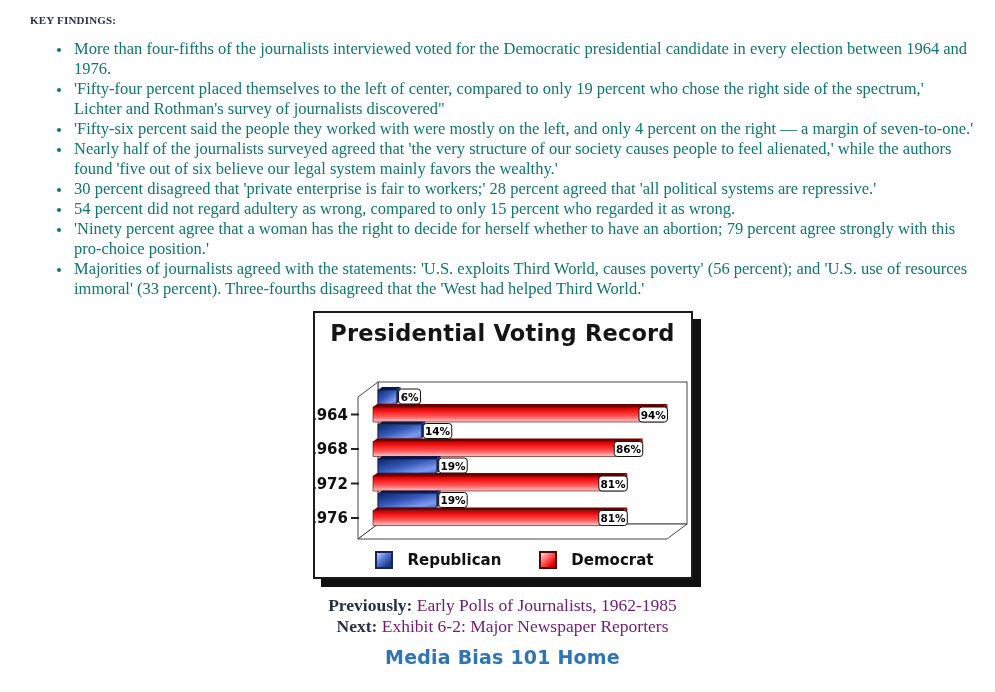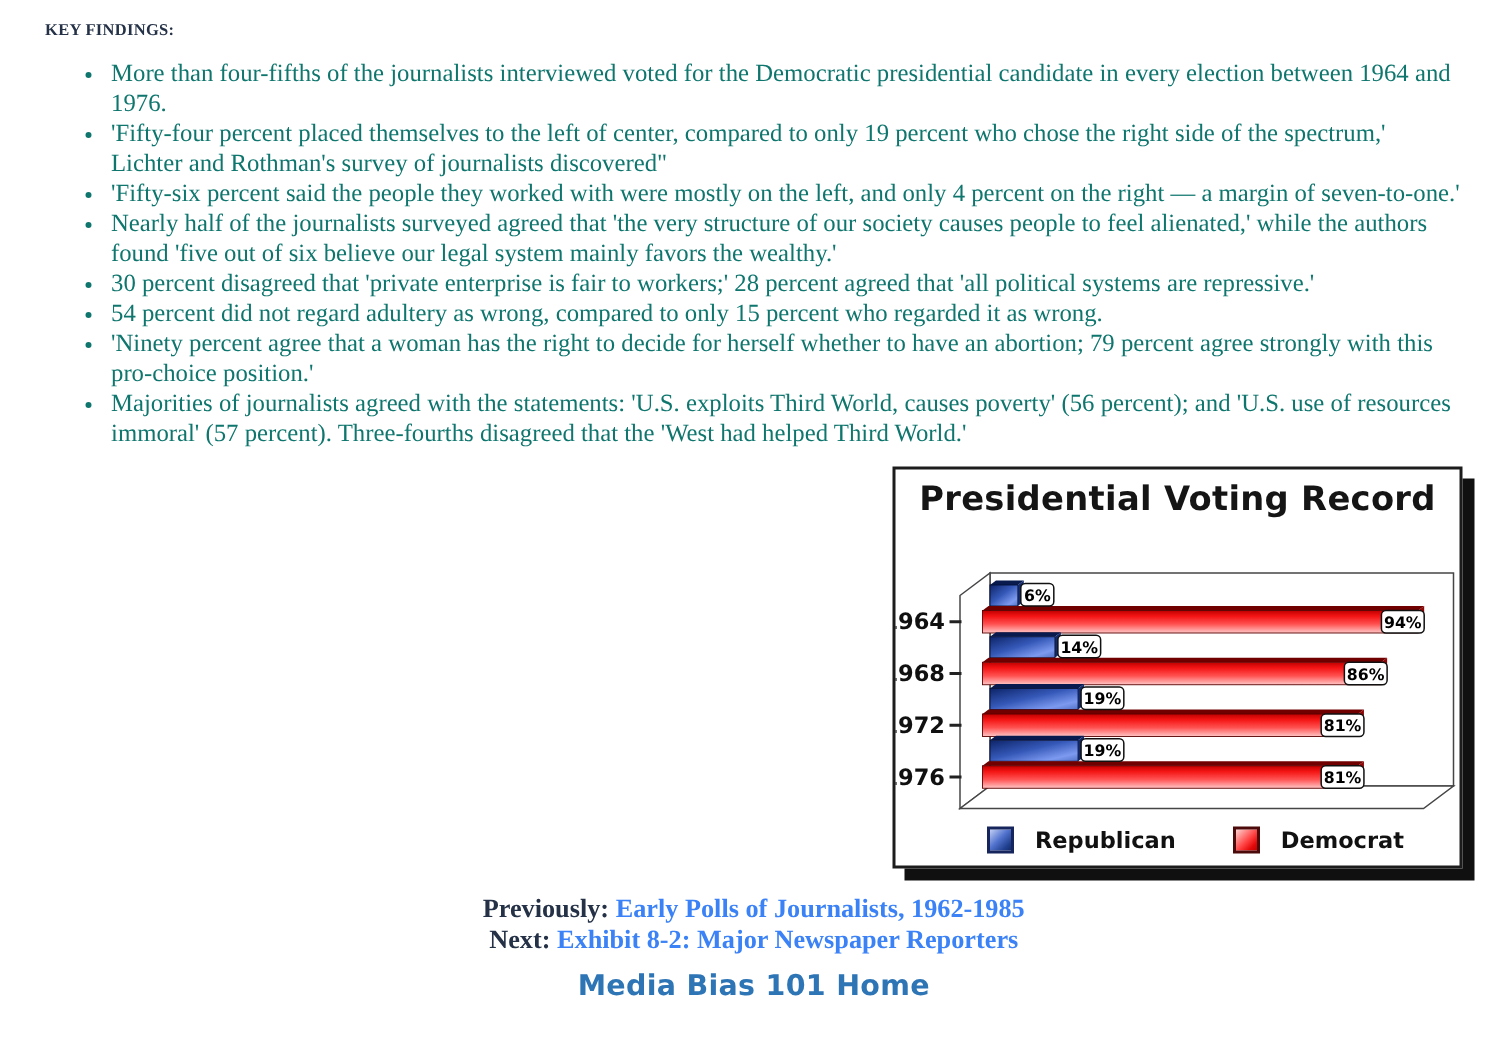--- a/index.html
+++ b/index.html
@@ -15,21 +15,21 @@
     color:#243146;letter-spacing:0.2px;
   }
   ul.findings{
     margin:13px 0 0 0;padding:0 0 0 42px;
     font-size:16.5px;line-height:20px;color:#0f766e;
   }
   ul.findings li{margin:0;padding:0 0 0 2px;}
   ul.findings li::marker{font-size:13px;}
 
   
-  .chart-wrap{display:flex;justify-content:flex-end;margin-top:12px;}
+  .chart-wrap{display:flex;justify-content:center;margin-top:12px;}
   .chart-panel{
     position:relative;width:376px;height:264px;background:#ffffff;
     border:2px solid #1c1c1c;
     box-shadow:8px 8px 0 0 #101010;
   }
   .chart-title{
     position:absolute;top:7px;left:0;width:100%;text-align:center;
     font-family:"DejaVu Sans", sans-serif;font-weight:bold;
     font-size:22.5px;line-height:26px;color:#151515;letter-spacing:0.2px;
   }
@@ -50,21 +50,21 @@
     background:linear-gradient(135deg,#c3d0f4 0%,#5374cf 45%,#20408f 80%,#122a6b 100%);
   }
   .swatch-dem{
     border:2px solid #4d0a0a;
     background:linear-gradient(135deg,#ffd4d4 0%,#ff4040 55%,#e30909 80%,#c00000 100%);
   }
 
   
   .footer{margin-top:16px;text-align:center;}
   .footer-line{font-size:17.5px;line-height:21px;font-weight:bold;color:#243146;}
-  .footer-line a{color:#3b82f6;text-decoration:none;font-weight:bold;}
+  .footer-line a{color:#701a75;text-decoration:none;font-weight:normal;}
   .home-line{margin-top:9px;}
   .home-line a{
     font-family:"DejaVu Sans", sans-serif;font-weight:bold;font-size:19px;
     color:#2e75b5;text-decoration:none;letter-spacing:0.2px;
   }
 </style>
 </head>
 <body>
 
 <div class="page">
@@ -72,21 +72,21 @@
   <h3 class="heading">KEY FINDINGS:</h3>
 
   <ul class="findings">
     <li>More than four-fifths of the journalists interviewed voted for the Democratic presidential candidate in every election between 1964 and 1976.</li>
     <li>'Fifty-four percent placed themselves to the left of center, compared to only 19 percent who chose the right side of the spectrum,' Lichter and Rothman's survey of journalists discovered"</li>
     <li>'Fifty-six percent said the people they worked with were mostly on the left, and only 4 percent on the right — a margin of seven-to-one.'</li>
     <li>Nearly half of the journalists surveyed agreed that 'the very structure of our society causes people to feel alienated,' while the authors found 'five out of six believe our legal system mainly favors the wealthy.'</li>
     <li>30 percent disagreed that 'private enterprise is fair to workers;' 28 percent agreed that 'all political systems are repressive.'</li>
     <li>54 percent did not regard adultery as wrong, compared to only 15 percent who regarded it as wrong.</li>
     <li>'Ninety percent agree that a woman has the right to decide for herself whether to have an abortion; 79 percent agree strongly with this pro-choice position.'</li>
-    <li>Majorities of journalists agreed with the statements: 'U.S. exploits Third World, causes poverty' (56 percent); and 'U.S. use of resources immoral' (57 percent). Three-fourths disagreed that the 'West had helped Third World.'</li>
+    <li>Majorities of journalists agreed with the statements: 'U.S. exploits Third World, causes poverty' (56 percent); and 'U.S. use of resources immoral' (33 percent). Three-fourths disagreed that the 'West had helped Third World.'</li>
   </ul>
 
   <div class="chart-wrap">
     <div class="chart-panel">
       <div class="chart-title">
         <div>Presidential Voting Record</div>
       </div>
       <svg id="chart-svg" class="chart-svg" width="376" height="264" viewBox="0 0 376 264">
           <defs>
     <linearGradient id="gb" x1="0" y1="0" x2="1" y2="1">
@@ -167,20 +167,20 @@
     </div>
   </div>
 
   <div class="footer">
     <div class="footer-line">
       <span>Previously:</span>
       <a href="#">Early Polls of Journalists, 1962-1985</a>
     </div>
     <div class="footer-line">
       <span>Next:</span>
-      <a href="#">Exhibit 8-2: Major Newspaper Reporters</a>
+      <a href="#">Exhibit 6-2: Major Newspaper Reporters</a>
     </div>
     <div class="home-line">
       <a href="#">Media Bias 101 Home</a>
     </div>
   </div>
 
 </div>
 
 </body></html>

